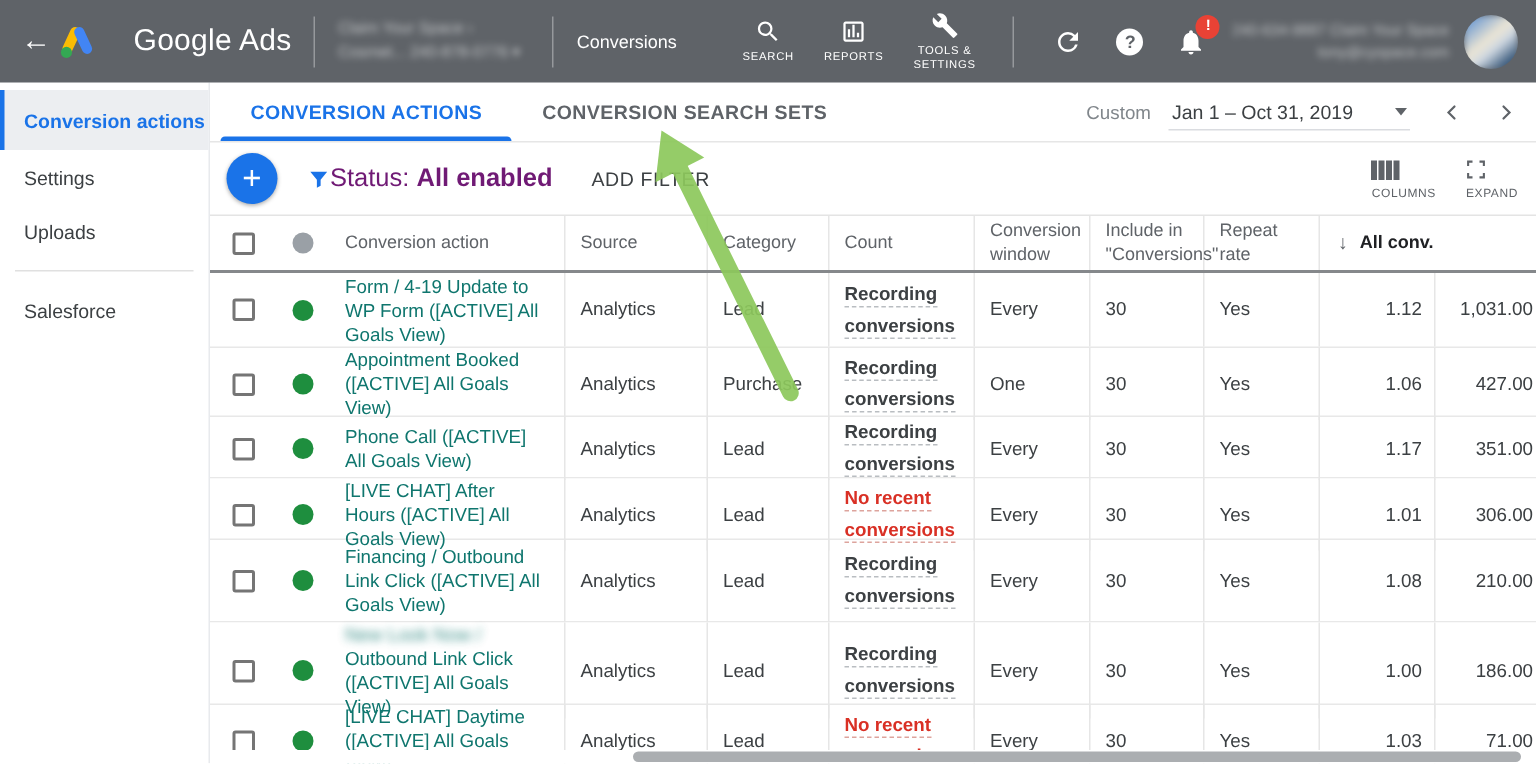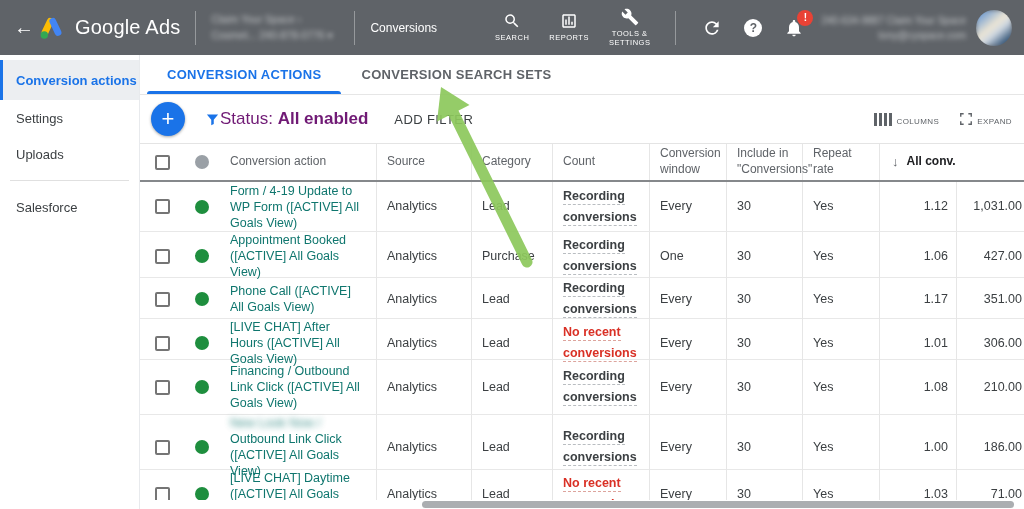--- a/index.html
+++ b/index.html
@@ -5,21 +5,21 @@
   * { margin:0; padding:0; box-sizing:border-box; }
   html,body { background:#fff; }
   .stage { position:relative; width:1024px; height:509px; overflow:hidden; background:#fff;
            font-family:"Liberation Sans", sans-serif; }
 
   
   .topbar { position:absolute; left:0; top:0; width:1024px; height:55px; background:#5f6368;
             display:flex; align-items:center; color:#fff; z-index:20; }
   .tb-left { display:flex; align-items:center; padding-left:10px; }
   .back { font-size:20px; width:28px; text-align:center; cursor:pointer; }
-  .brand { font-size:20px; margin-left:10px; letter-spacing:.2px; white-space:nowrap; }
+  .brand { font-size:20px; margin-left:24px; letter-spacing:.2px; white-space:nowrap; }
   .tb-div { width:1px; height:34px; background:rgba(255,255,255,.35); margin:0 15px; }
   .redacted { filter:blur(2.6px); opacity:.65; }
   .account { font-size:10.5px; line-height:1.5; color:#f1f3f4; width:128px; }
   .page-title { font-size:12px; font-weight:400; white-space:nowrap; }
   .tb-right { margin-left:auto; display:flex; align-items:center; padding-right:12px; }
   .tb-item { display:flex; flex-direction:column; align-items:center; gap:3px; margin:0 10px; cursor:pointer; }
   .tb-item .lbl { font-size:7.5px; letter-spacing:.5px; line-height:1.25; text-align:center; white-space:pre-line; }
   .ic { fill:#fff; }
   .round { margin:0 11px; cursor:pointer; display:flex; }
   .help-circle { width:18px; height:18px; border-radius:50%; background:#fff; color:#5f6368;
@@ -65,21 +65,21 @@
   
   .toolbar { height:48px; display:flex; align-items:center; }
   .fab { width:34px; height:34px; border-radius:50%; background:#1a73e8; color:#fff; margin-left:11px;
          display:flex; align-items:center; justify-content:center; font-size:22px; font-weight:300;
          box-shadow:0 1px 3px rgba(0,0,0,.35); cursor:pointer; }
   .funnel { margin-left:20px; cursor:pointer; display:flex; }
   .status { font-size:17px; color:#701a75; cursor:pointer; white-space:nowrap; }
   .status b { font-weight:bold; }
   .addfilter { margin-left:26px; font-size:13px; color:#3c4043; letter-spacing:.4px; cursor:pointer; white-space:nowrap; }
   .tool-right { margin-left:auto; display:flex; align-items:flex-end; gap:20px; padding-right:12px; }
-  .tool-btn { display:flex; align-items:flex-end; gap:4px; cursor:pointer; }
+  .tool-btn { display:flex; flex-direction:column; align-items:flex-start; gap:4px; cursor:pointer; }
   .tool-btn .lbl { font-size:8px; letter-spacing:.4px; color:#5f6368; }
   .cols-icon { display:flex; gap:1.5px; }
   .cols-icon i { width:3.5px; height:13px; background:#5f6368; }
 
   
   .grid { display:grid; grid-template-columns:44px 36px 157px 95px 81px 97px 77px 76px 77px 77px 73px; width:890px; }
   .thead { height:39px; border-top:1px solid #e4e4e4; border-bottom:2px solid #85888b;
            font-size:12px; color:#5f6368; }
   .th, .td { display:flex; align-items:center; padding:0 10px; height:100%; line-height:1.3; }
   .sep { border-right:1px solid #e6e6e6; }
@@ -198,20 +198,37 @@
 
   <main class="content">
 
     <div class="tabbar">
       <div class="tab first active">
         <span>CONVERSION ACTIONS</span>
       </div>
       <div class="tab">
         <span>CONVERSION SEARCH SETS</span>
       </div>
+      <div class="datectl">
+        <span class="preset">Custom</span>
+        <span class="range-wrap">
+          <span class="range">Jan 1 – Oct 31, 2019</span>
+          <span class="caret"></span>
+        </span>
+        <span class="chev">
+          <svg width="16" height="16" viewBox="0 0 24 24">
+            <path fill="none" stroke="#5f6368" stroke-width="2.2" stroke-linecap="round" d="M14.5 6l-6 6 6 6"></path>
+          </svg>
+        </span>
+        <span class="chev">
+          <svg width="16" height="16" viewBox="0 0 24 24">
+            <path fill="none" stroke="#5f6368" stroke-width="2.2" stroke-linecap="round" d="M9.5 6l6 6-6 6"></path>
+          </svg>
+        </span>
+      </div>
     </div>
 
     <div class="toolbar">
       <div class="fab">+</div>
       <span class="funnel">
         <svg width="15" height="15" viewBox="0 0 24 24">
             <path fill="#1a73e8" d="M3 4h18l-7 8.5V19l-4 2v-8.5L3 4z"></path>
           </svg>
       </span>
       <span class="status">

